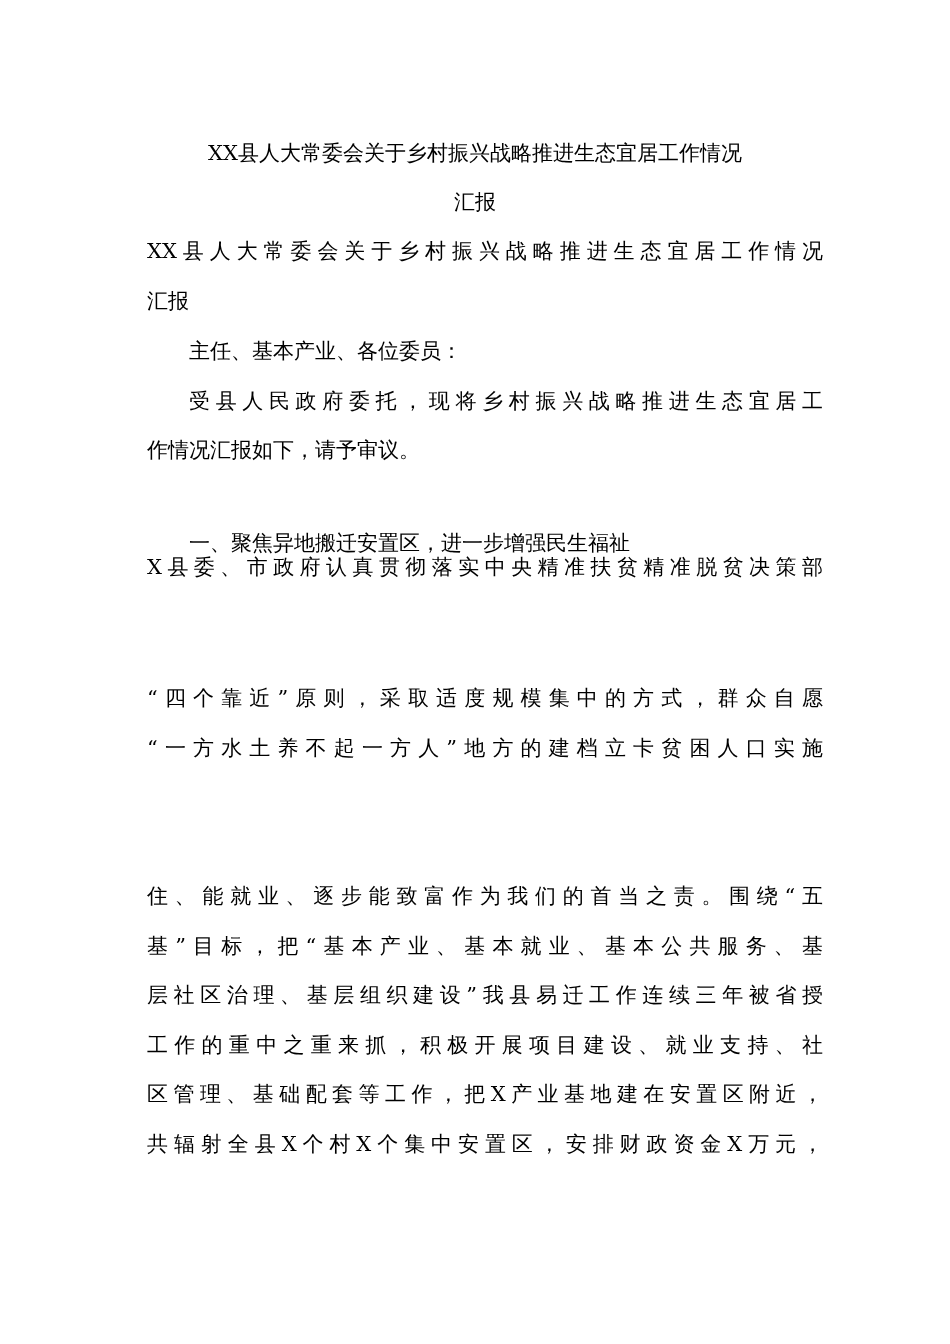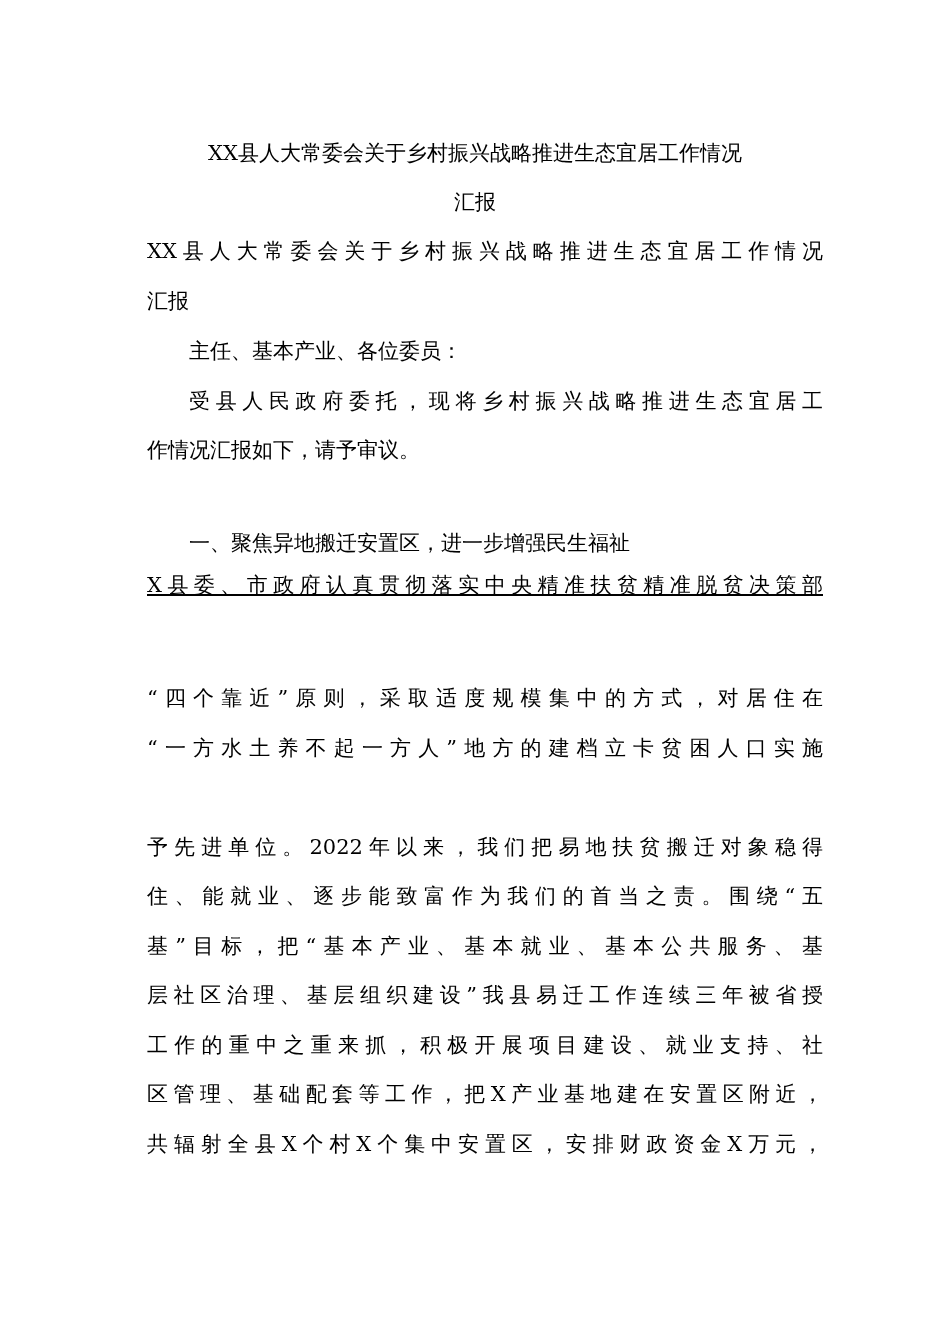--- a/index.html
+++ b/index.html
@@ -55,24 +55,23 @@
   <div class="line justify" style="top:231px;">XX县人大常委会关于乡村振兴战略推进生态宜居工作情况</div>
   <div class="line" style="top:281px;">汇报</div>
 
   <div class="line indent" style="top:331px;">主任、基本产业、各位委员：</div>
 
   <div class="line indent justify" style="top:381px;">受县人民政府委托，现将乡村振兴战略推进生态宜居工</div>
   <div class="line" style="top:430px;">作情况汇报如下，请予审议。</div>
 
   <div class="line indent" style="top:480px;margin-top:43px;">一、聚焦异地搬迁安置区，进一步增强民生福祉</div>
 
-  <div class="line justify" style="top:565px;text-decoration:underline;">X县委、市政府认真贯彻落实中央精准扶贫精准脱贫决策部</div>
-  <div class="line justify" style="top:678px;">“四个靠近”原则，采取适度规模集中的方式，对居住在</div>
+  <div class="line justify" style="top:547px;">X县委、市政府认真贯彻落实中央精准扶贫精准脱贫决策部</div>
+  <div class="line justify" style="top:678px;">“四个靠近”原则，采取适度规模集中的方式，群众自愿</div>
   <div class="line justify" style="top:728px;">“一方水土养不起一方人”地方的建档立卡贫困人口实施</div>
-  <div class="line justify" style="top:827px;">予先进单位。2022年以来，我们把易地扶贫搬迁对象稳得</div>
   <div class="line justify" style="top:876px;">住、能就业、逐步能致富作为我们的首当之责。围绕“五</div>
   <div class="line justify" style="top:926px;">基”目标，把“基本产业、基本就业、基本公共服务、基</div>
   <div class="line justify" style="top:975px;">层社区治理、基层组织建设”我县易迁工作连续三年被省授</div>
   <div class="line justify" style="top:1025px;">工作的重中之重来抓，积极开展项目建设、就业支持、社</div>
   <div class="line justify" style="top:1074px;">区管理、基础配套等工作，把X产业基地建在安置区附近，</div>
   <div class="line justify" style="top:1124px;">共辐射全县X个村X个集中安置区，安排财政资金X万元，</div>
 
 </div>
 
 </body></html>

